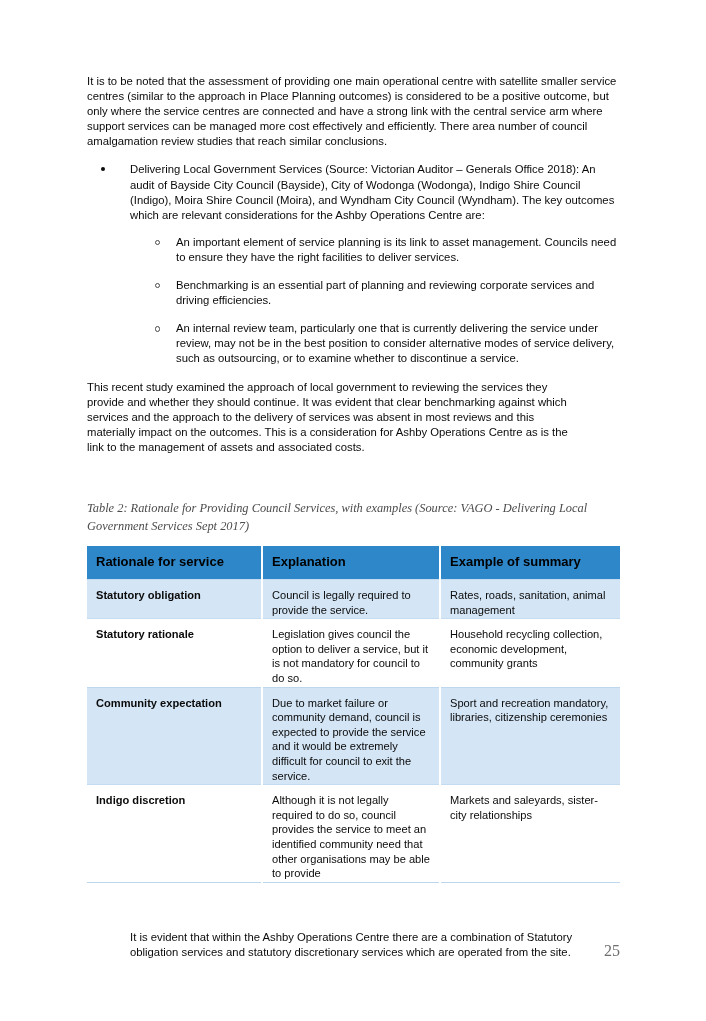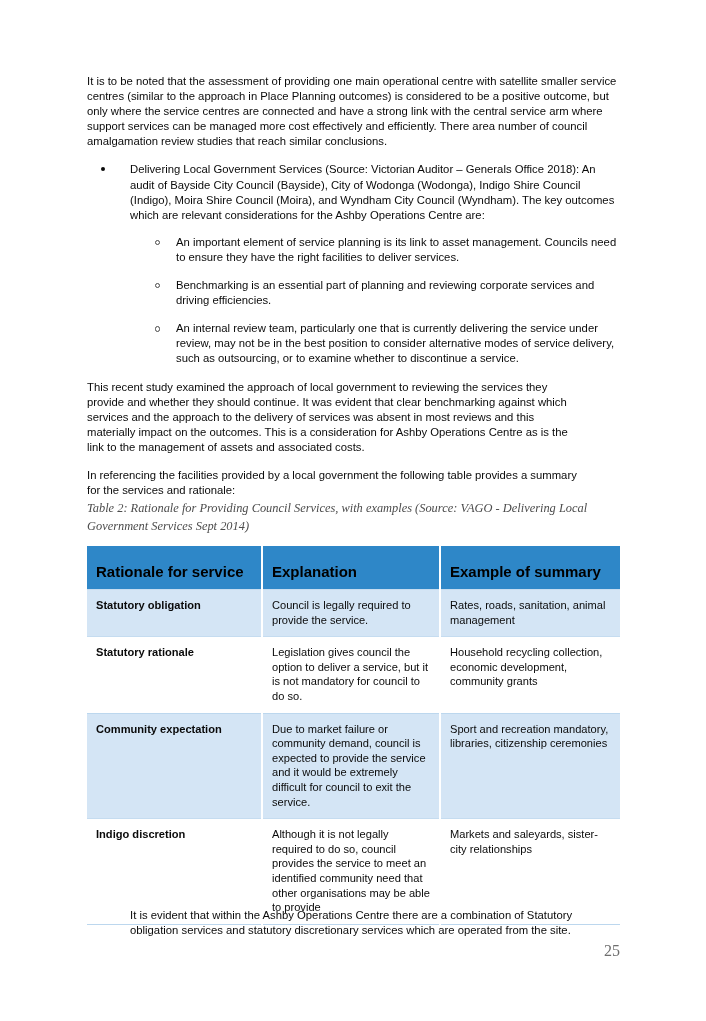--- a/index.html
+++ b/index.html
@@ -115,55 +115,55 @@
     width: 533px;
     table-layout: fixed;
   }
   table.vago col.c1 { width: 175px; }
   table.vago col.c2 { width: 178px; }
   table.vago col.c3 { width: 180px; }
 
   table.vago th {
     background: #2e87c8;
     color: #000000;
-    font-size: 15px;
+    font-size: 13px;
     font-weight: bold;
     text-align: left;
-    padding: 19px 9px 10px 9px;
+    padding: 9px 9px 10px 9px;
     border-right: 2px solid #ffffff;
     border-bottom: none;
     line-height: 14px;
     vertical-align: top;
     margin-left: 28px;
   }
   table.vago th:last-child { border-right: none; }
 
   table.vago td {
     font-size: 11.1px;
     line-height: 14.6px;
-    padding: 8px 9px 9px 9px;
+    padding: 8px 9px 1px 9px;
     vertical-align: top;
     border-right: 2px solid #ffffff;
     border-top: 1px solid #bcd7ee;
     border-bottom: 1px solid #bcd7ee;
     color: #0a0a0a;
   }
   table.vago td:last-child { border-right: none; }
   table.vago td.lbl { font-weight: bold; }
 
   tr.shade td { background: #d4e5f5; }
   tr.plain td { background: #ffffff; }
 
   tr.shade td { border-top-color: #c5dcf0; border-bottom-color: #c5dcf0; }
 
   
   .closing {
     position: absolute;
     left: 130px;
-    top: 908px;
+    top: 930px;
     width: 470px;
     font-size: 11.3px;
     line-height: 15.2px;
     color: #0a0a0a;
   }
 
   
   .pagenum {
     position: absolute;
     left: 0;
@@ -200,25 +200,24 @@
           <li>
             <span class="circ"></span>
             <span>An internal review team, particularly one that is currently delivering the service under review, may not be in the best position to consider alternative modes of service delivery, such as outsourcing, or to examine whether to discontinue a service.</span>
           </li>
         </ul>
       </li>
     </ul>
 
     <p class="para para-indent">This recent study examined the approach of local government to reviewing the services they provide and whether they should continue. It was evident that clear benchmarking against which services and the approach to the delivery of services was absent in most reviews and this materially impact on the outcomes. This is a consideration for Ashby Operations Centre as is the link to the management of assets and associated costs.</p>
 
-    <p class="para para-indent">In referencing the facilities provided by a local government the following table provides a summary for the services and rationale:</p>
 
   </div>
 
-  <div class="caption">Table 2: Rationale for Providing Council Services, with examples (Source: VAGO - Delivering Local Government Services Sept 2014)</div>
+  <div class="caption">Table 2: Rationale for Providing Council Services, with examples (Source: VAGO - Delivering Local Government Services Sept 2017)</div>
 
   <div class="tbl-wrap">
     <table class="vago">
       <colgroup>
         <col class="c1">
           <col class="c2">
           <col class="c3">
       </colgroup>
       <thead>
         <tr>

